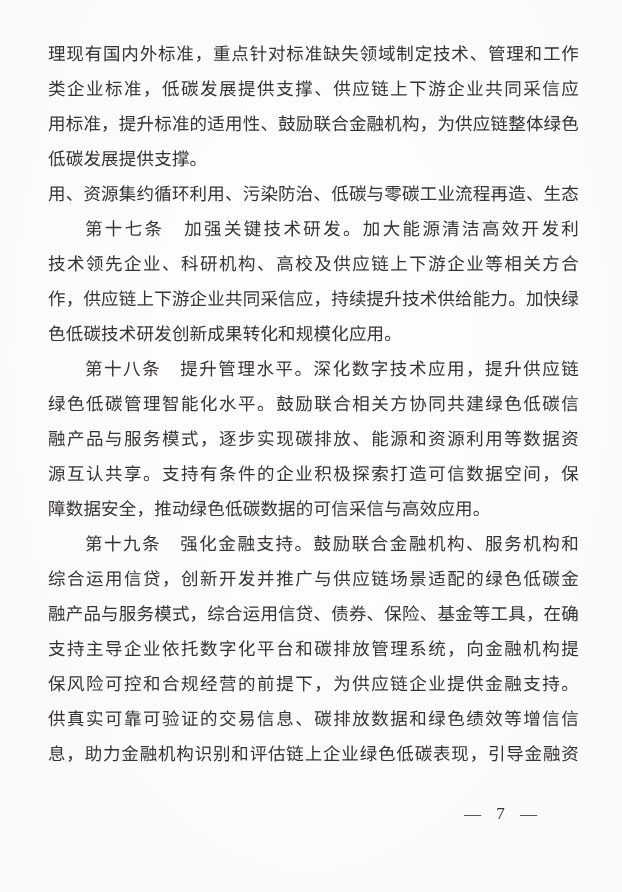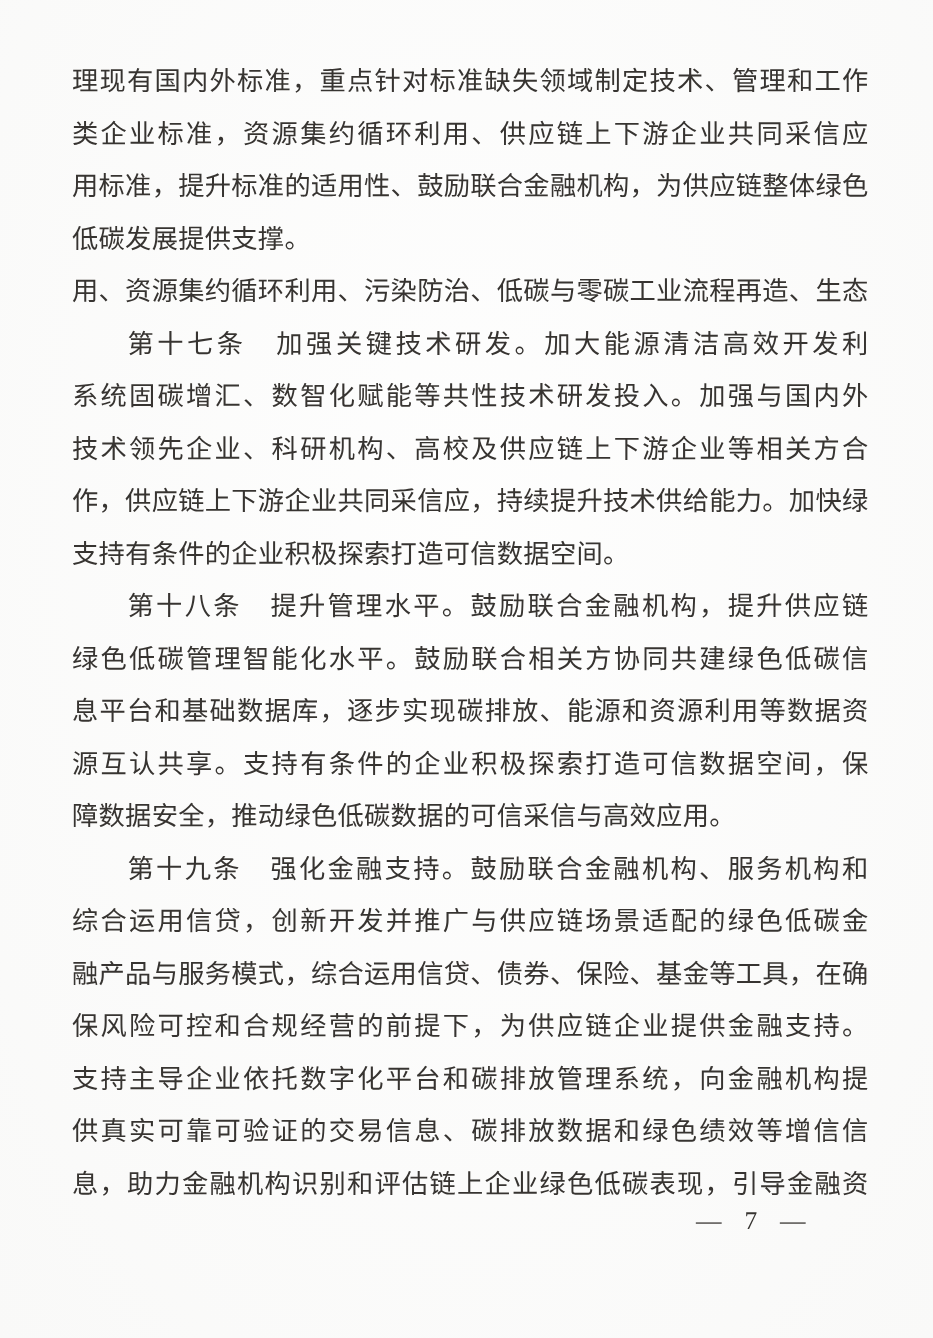--- a/index.html
+++ b/index.html
@@ -58,38 +58,37 @@
     letter-spacing: 1px;
     word-spacing: 9px;
   }
 </style>
 </head>
 <body>
 
 <div class="page">
   <div class="text-block">
       <div class="line j">理现有国内外标准，重点针对标准缺失领域制定技术、管理和工作</div>
-      <div class="line j">类企业标准，资源集约循环利用、供应链上下游企业共同采信应</div>
+      <div class="line j">类企业标准，低碳发展提供支撑、供应链上下游企业共同采信应</div>
       <div class="line j">用标准，提升标准的适用性、鼓励联合金融机构，为供应链整体绿色</div>
       <div class="line">低碳发展提供支撑。</div>
       <div class="line j">用、资源集约循环利用、污染防治、低碳与零碳工业流程再造、生态</div>
       <div class="line j ind">第十七条　加强关键技术研发。加大能源清洁高效开发利</div>
-      <div class="line j">系统固碳增汇、数智化赋能等共性技术研发投入。加强与国内外</div>
       <div class="line j">技术领先企业、科研机构、高校及供应链上下游企业等相关方合</div>
       <div class="line j">作，供应链上下游企业共同采信应，持续提升技术供给能力。加快绿</div>
-      <div class="line">支持有条件的企业积极探索打造可信数据空间。</div>
-      <div class="line j ind">第十八条　提升管理水平。鼓励联合金融机构，提升供应链</div>
+      <div class="line">色低碳技术研发创新成果转化和规模化应用。</div>
+      <div class="line j ind">第十八条　提升管理水平。深化数字技术应用，提升供应链</div>
       <div class="line j">绿色低碳管理智能化水平。鼓励联合相关方协同共建绿色低碳信</div>
-      <div class="line j">息平台和基础数据库，逐步实现碳排放、能源和资源利用等数据资</div>
+      <div class="line j">融产品与服务模式，逐步实现碳排放、能源和资源利用等数据资</div>
       <div class="line j">源互认共享。支持有条件的企业积极探索打造可信数据空间，保</div>
       <div class="line">障数据安全，推动绿色低碳数据的可信采信与高效应用。</div>
       <div class="line j ind">第十九条　强化金融支持。鼓励联合金融机构、服务机构和</div>
       <div class="line j">综合运用信贷，创新开发并推广与供应链场景适配的绿色低碳金</div>
       <div class="line j">融产品与服务模式，综合运用信贷、债券、保险、基金等工具，在确</div>
+      <div class="line j">支持主导企业依托数字化平台和碳排放管理系统，向金融机构提</div>
       <div class="line j">保风险可控和合规经营的前提下，为供应链企业提供金融支持。</div>
-      <div class="line j">支持主导企业依托数字化平台和碳排放管理系统，向金融机构提</div>
       <div class="line j">供真实可靠可验证的交易信息、碳排放数据和绿色绩效等增信信</div>
       <div class="line j">息，助力金融机构识别和评估链上企业绿色低碳表现，引导金融资</div>
     </div>
   <div class="footer">
     <span class="page-num">— 7 —</span>
   </div>
 </div>
 
 </body></html>

